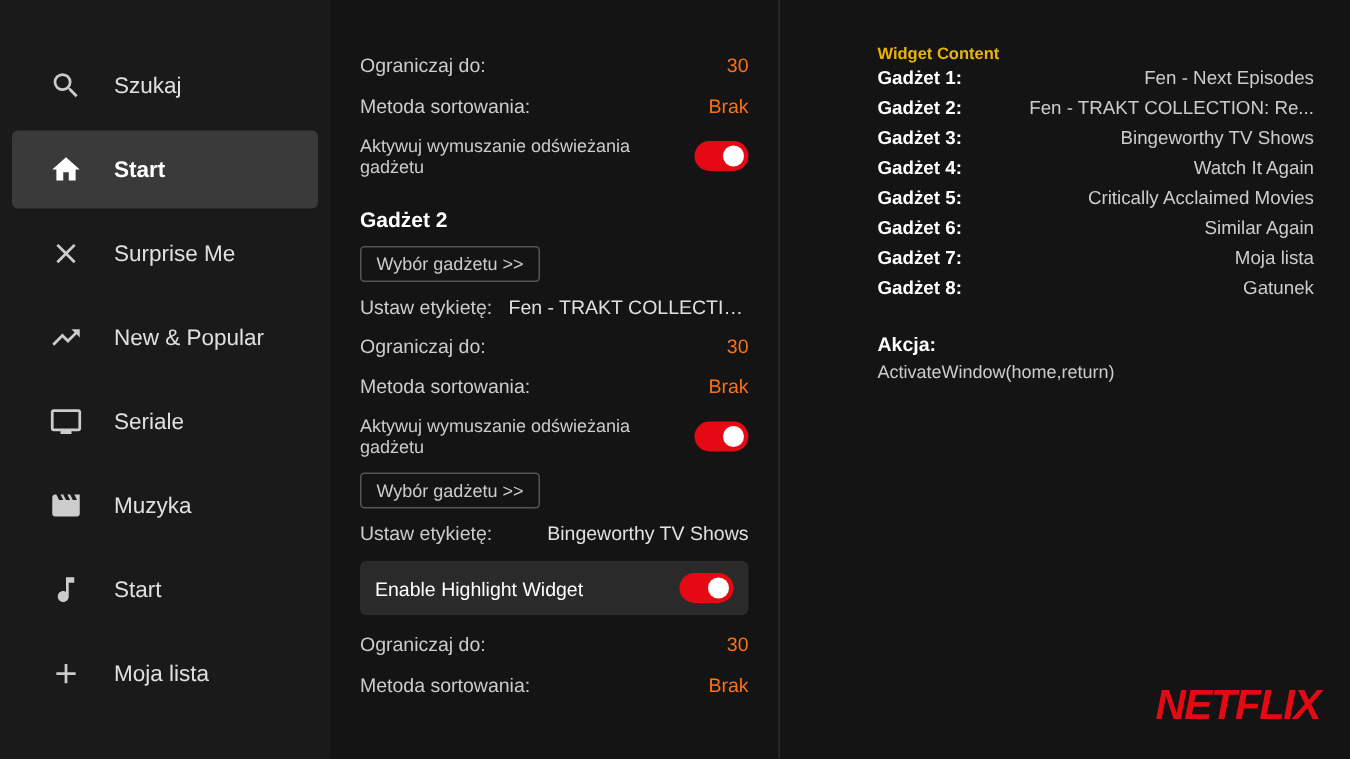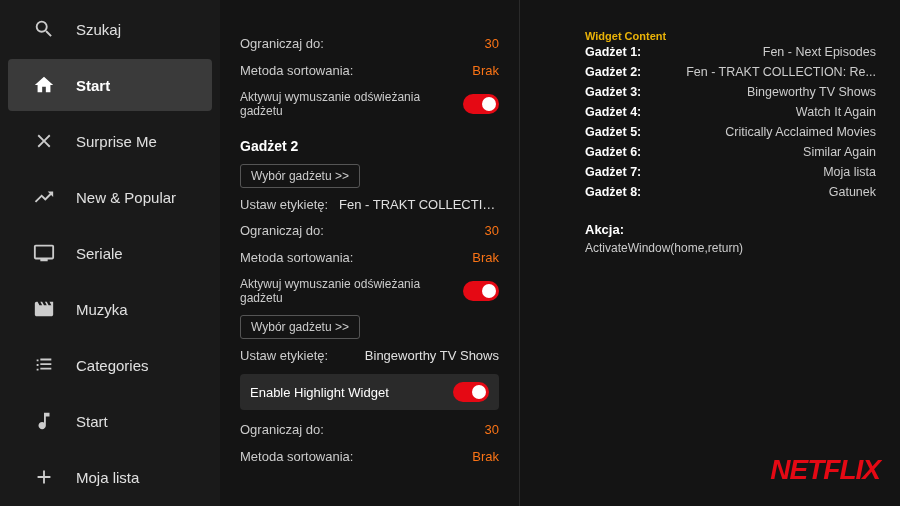--- a/index.html
+++ b/index.html
@@ -268,28 +268,20 @@
     <span class="sidebar-icon">
       <svg class="icon-svg" viewBox="0 0 24 24">
           <path d="M18 4l2 4h-3l-2-4h-2l2 4h-3l-2-4H8l2 4H7L5 4H4c-1.1 0-1.99.9-1.99 2L2 18c0 1.1.9 2 2 2h16c1.1 0 2-.9 2-2V4h-4z"></path>
         </svg>
     </span>
     <span class="sidebar-label">Muzyka</span>
   </div>
   <div class="sidebar-item">
     <span class="sidebar-icon">
       <svg class="icon-svg" viewBox="0 0 24 24">
-          <path d="M4 6h2v2H4zm0 5h2v2H4zm0 5h2v2H4zM20 7V5H8.023v2zm0 5v-2H8v2zm0 5v-2H8v2z"></path>
-        </svg>
-    </span>
-    <span class="sidebar-label">Categories</span>
-  </div>
-  <div class="sidebar-item">
-    <span class="sidebar-icon">
-      <svg class="icon-svg" viewBox="0 0 24 24">
           <path d="M12 3v10.55c-.59-.34-1.27-.55-2-.55-2.21 0-4 1.79-4 4s1.79 4 4 4 4-1.79 4-4V7h4V3h-6z"></path>
         </svg>
     </span>
     <span class="sidebar-label">Start</span>
   </div>
   <div class="sidebar-item">
     <span class="sidebar-icon">
       <svg class="icon-svg" viewBox="0 0 24 24">
           <path d="M19 13h-6v6h-2v-6H5v-2h6V5h2v6h6v2z"></path>
         </svg>

